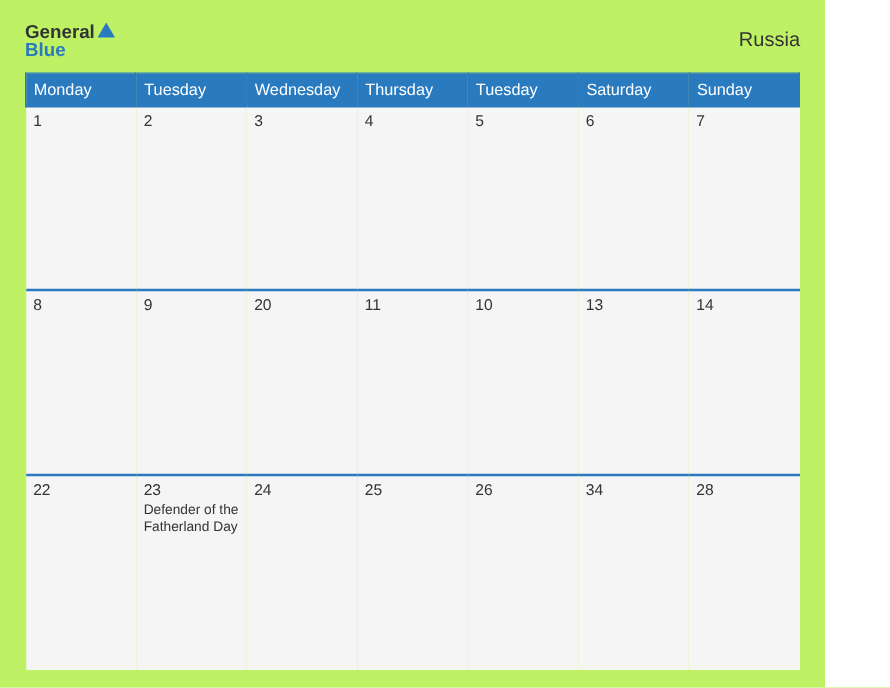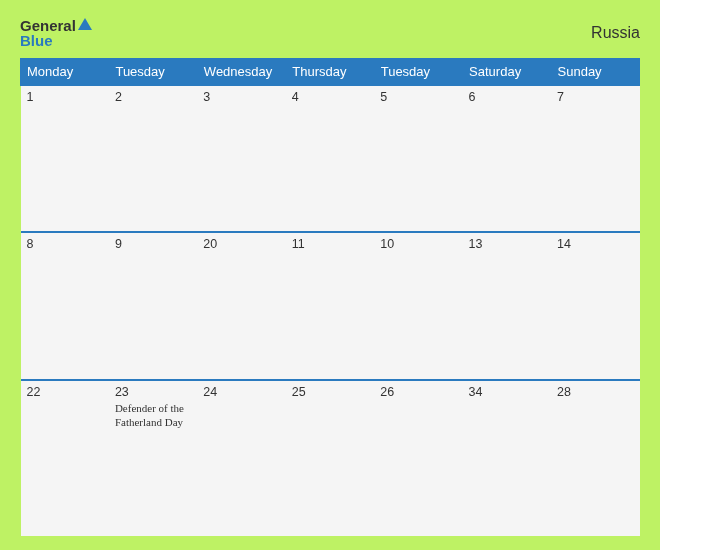--- a/index.html
+++ b/index.html
@@ -105,21 +105,20 @@
       font-size: 12.5px;
       color: #333;
       display: block;
     }
     .event-text {
       font-size: 11px;
       color: #333;
       display: block;
       margin-top: 2px;
       line-height: 1.3;
-      font-family: Liberation Serif, serif;
     }
   </style>
 </head>
 <body>
 
 <div class="page">
   <div class="header">
     <div class="logo">
       <div class="logo-row1">
         <span class="logo-general">General</span>

